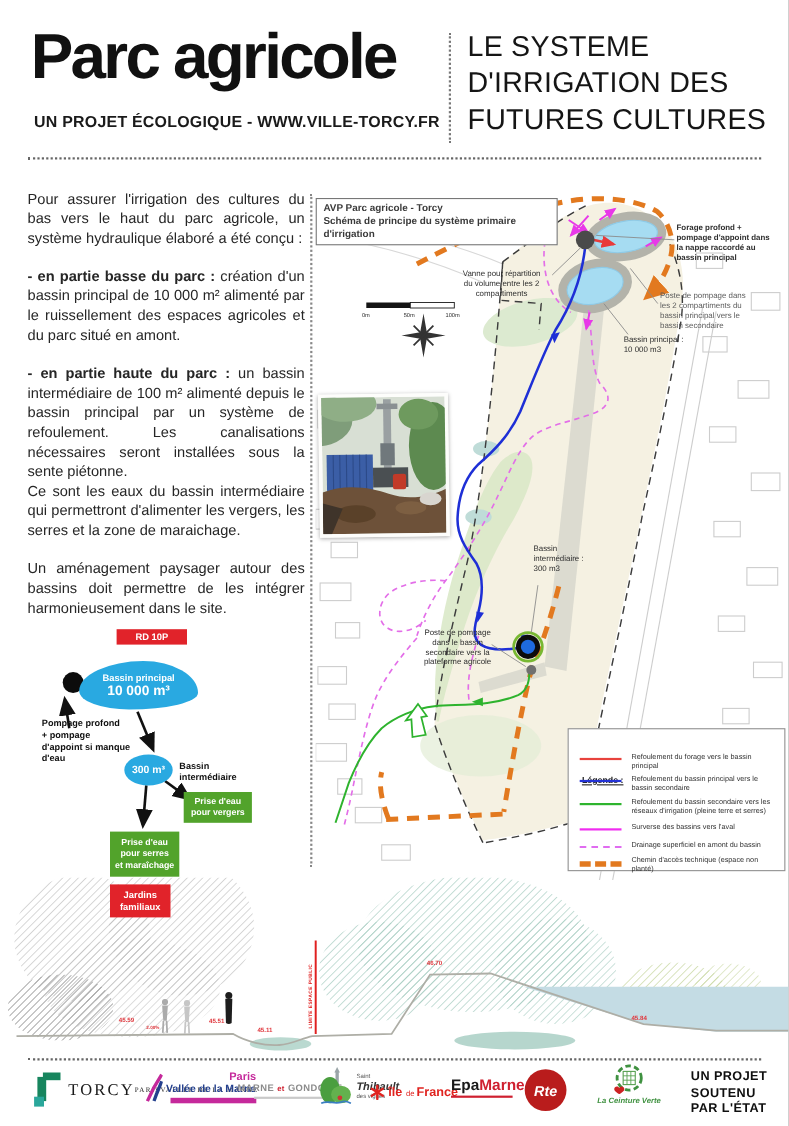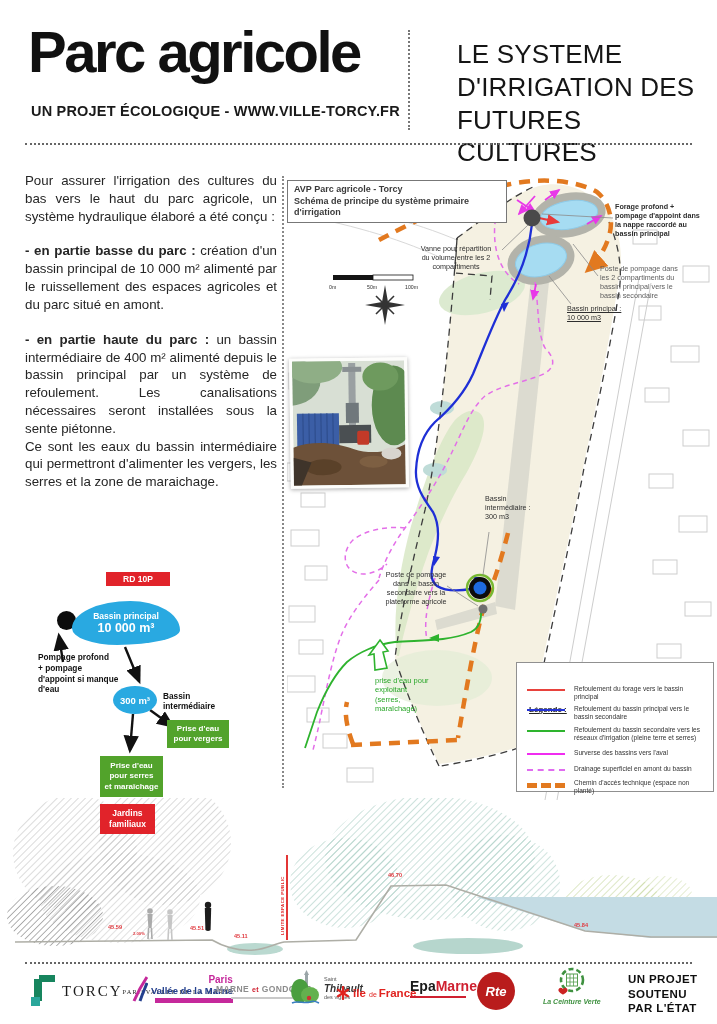--- a/index.html
+++ b/index.html
@@ -5,21 +5,21 @@
   html,body{margin:0;padding:0;background:#9a9a9a;}
   .page{position:relative;width:717px;height:1024px;background:#fff;overflow:hidden;
         font-family:"Liberation Sans",sans-serif;color:#222;}
   .pre{white-space:pre-line;}
   
   .h-title{position:absolute;left:28px;top:18px;font-size:58px;font-weight:bold;
            letter-spacing:-2.5px;color:#111;}
   .h-sub{position:absolute;left:31px;top:103px;font-size:14.5px;font-weight:bold;color:#1a1a1a;letter-spacing:.2px;}
   .h-sub .site{font-weight:bold;}
   .h-vdiv{position:absolute;left:408px;top:30px;height:100px;width:0;border-left:2px dotted #777;}
-  .h-right{position:absolute;left:425px;top:38px;font-size:26px;line-height:1.26;color:#151515;letter-spacing:.2px;margin-left:32px;}
+  .h-right{position:absolute;left:425px;top:26px;font-size:26px;line-height:1.26;color:#151515;letter-spacing:.2px;}
   .hr-dot{position:absolute;left:25px;right:25px;height:0;border-top:2px dotted #666;}
   
   .col-text{position:absolute;left:25px;top:172px;width:252px;font-size:13.3px;line-height:1.34;
             text-align:justify;color:#262626;}
   .col-text p{margin:0 0 17px 0;}
   .col-text p.tight{margin-bottom:0;}
   .lead{font-weight:bold;}
   .v-divider{position:absolute;left:282px;top:176px;height:612px;width:0;border-left:2px dotted #888;}
   
   .badge{position:absolute;background:#e1232a;color:#fff;font-weight:bold;text-align:center;}
@@ -107,22 +107,23 @@
   <div class="h-sub"><span>UN PROJET ÉCOLOGIQUE - </span><span class="site">WWW.VILLE-TORCY.FR</span></div>
   <div class="h-vdiv"></div>
   <div class="h-right pre">LE SYSTEME
 D'IRRIGATION DES
 FUTURES CULTURES</div>
   <div class="hr-dot" style="top:143px;"></div>
 
   <div class="col-text">
     <p>Pour assurer l'irrigation des cultures du bas vers le haut du parc agricole, un système hydraulique élaboré a été conçu :</p>
     <p><span class="lead">- en partie basse du parc : </span><span>création d'un bassin principal de 10 000 m² alimenté par le ruissellement des espaces agricoles et du parc situé en amont.</span></p>
-    <p class="tight"><span class="lead">- en partie haute du parc : </span><span>un bassin intermédiaire de 400 m² alimenté depuis le bassin principal par un système de refoulement. Les canalisations nécessaires seront installées sous la sente piétonne.</span></p>
+    <p class="tight"><span class="lead">- en partie haute du parc : </span><span>un bassin intermédiaire de 100 m² alimenté depuis le bassin principal par un système de refoulement. Les canalisations nécessaires seront installées sous la sente piétonne.</span></p>
     <p>Ce sont les eaux du bassin intermédiaire qui permettront d'alimenter les vergers, les serres et la zone de maraichage.</p>
+    <p>Un aménagement paysager autour des bassins doit permettre de les intégrer harmonieusement dans le site.</p>
   </div>
   <div class="v-divider"></div>
 
   <svg class="section" viewBox="0 0 717 162">
     <defs>
       <pattern id="hg" width="5" height="5" patternUnits="userSpaceOnUse" patternTransform="rotate(45)">
           <line x1="0" y1="0" x2="0" y2="5" stroke="#bdbdbd" stroke-width="1.1"></line>
         </pattern>
       <pattern id="hd" width="4.5" height="4.5" patternUnits="userSpaceOnUse" patternTransform="rotate(45)">
           <line x1="0" y1="0" x2="0" y2="4.5" stroke="#8f8f8f" stroke-width="1.4"></line>
@@ -365,33 +366,29 @@
 du volume entre les 2
 compartiments</div>
     <div class="mlabel pre" style="left:328px;top:24px;width:104px;font-weight:bold;">Forage profond +
 pompage d'appoint dans
 la nappe raccordé au
 bassin principal</div>
     <div class="mlabel gray pre" style="left:313px;top:86px;width:112px;">Poste de pompage dans
 les 2 compartiments du
 bassin principal vers le
 bassin secondaire</div>
-    <div class="mlabel pre" style="left:280px;top:126px;width:90px;text-decoration:underline;">Bassin principal :
+    <div class="mlabel pre" style="left:280px;top:126px;width:90px;">Bassin principal :
 10 000 m3</div>
     <div class="mlabel pre" style="left:198px;top:316px;width:80px;">Bassin
 intermédiaire :
 300 m3</div>
     <div class="mlabel pre" style="left:96px;top:392px;width:66px;text-align:center;">Poste de pompage
 dans le bassin
 secondaire vers la
 plateforme agricole</div>
-    <div class="mlabel green pre" style="left:88px;top:498px;width:80px;">prise d'eau pour
-exploitant
-(serres,
-maraîchage)</div>
 
     <div class="photo">
       <svg width="112" height="124" viewBox="0 0 112 124">
         <rect width="112" height="124" fill="#d8dfd4"></rect>
         <ellipse cx="-4" cy="20" rx="32" ry="24" fill="#7f9d7a"></ellipse>
         <ellipse cx="22" cy="6" rx="28" ry="16" fill="#8fae86"></ellipse>
         <ellipse cx="101" cy="45" rx="22" ry="40" fill="#5d8a50"></ellipse>
         <ellipse cx="88" cy="16" rx="18" ry="14" fill="#6e9a5e"></ellipse>
         <rect x="56" y="2" width="7" height="76" fill="#9aa0a2"></rect>
         <rect x="50" y="6" width="19" height="5" fill="#8a9093"></rect>

